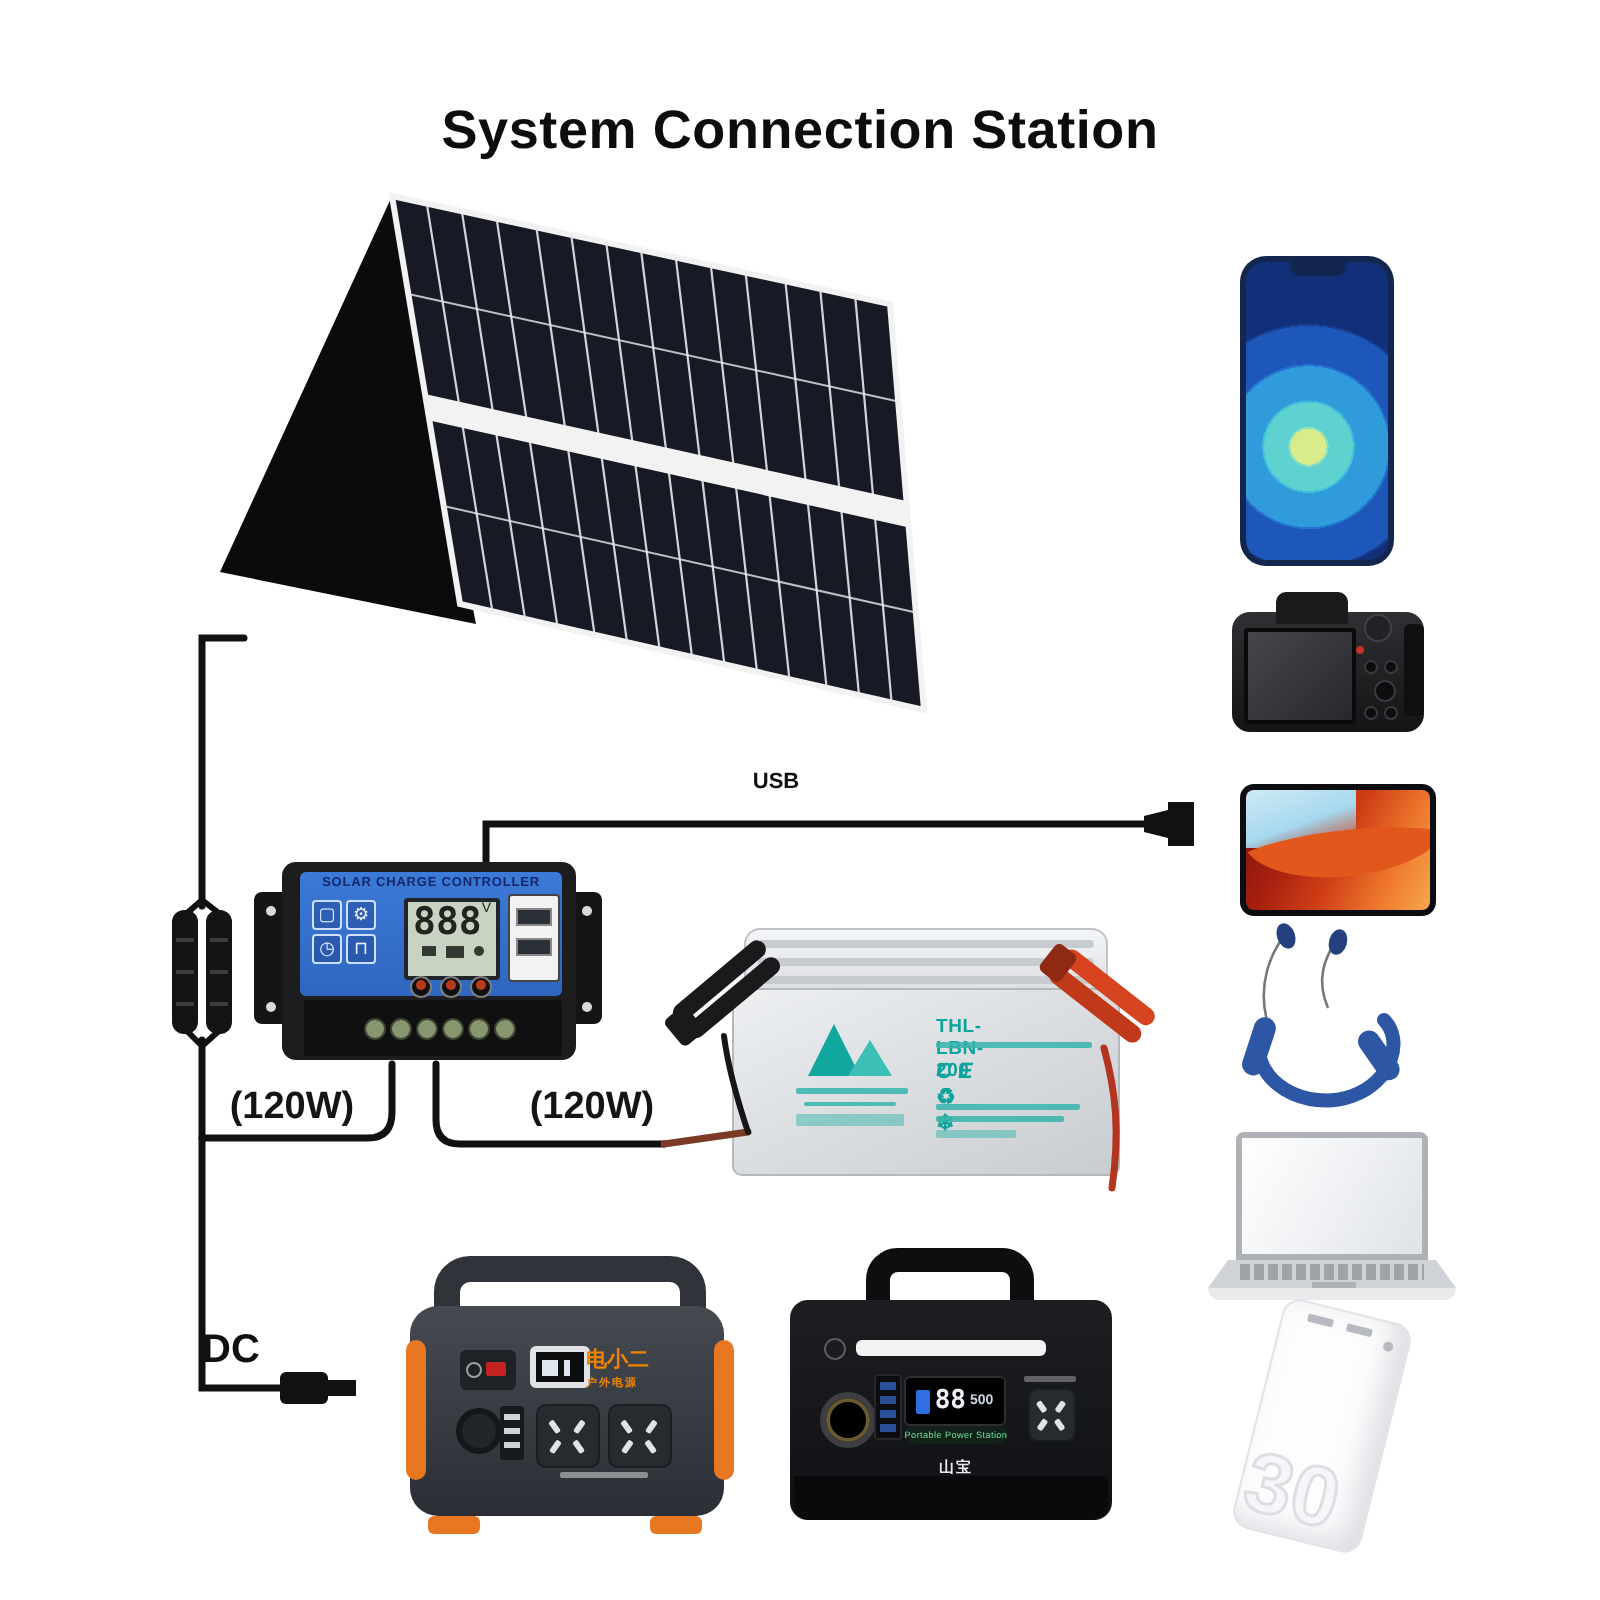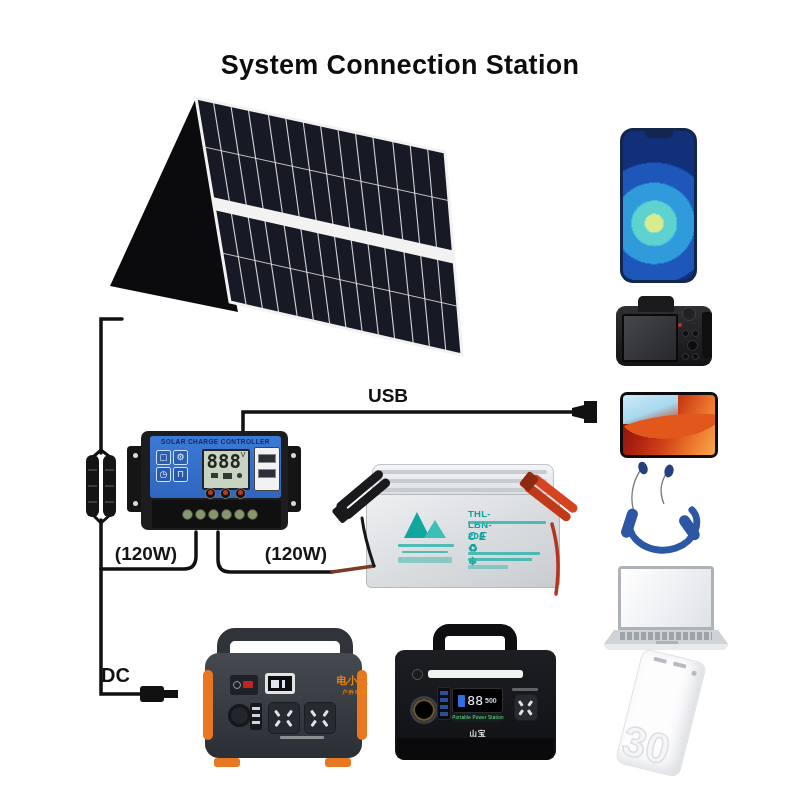--- a/index.html
+++ b/index.html
@@ -5,21 +5,21 @@
   html,body{margin:0;padding:0;background:#fff;}
   .stage{position:relative;width:800px;height:800px;background:#ffffff;overflow:hidden;
          font-family:"Liberation Sans",sans-serif;color:#111;}
   .abs{position:absolute;}
   svg{display:block;}
 
   
   .title{left:50%;top:50px;transform:translateX(-50%);font-size:27px;font-weight:600;
          letter-spacing:.3px;color:#0d0d0d;white-space:nowrap;}
   .wire-label{font-weight:700;font-size:19px;color:#151515;text-align:center;}
-  .usb-label{left:358px;top:385px;width:60px;font-weight:600;font-size:19px;text-align:center;}
+  .usb-label{left:358px;top:385px;width:60px;font-weight:600;font-size:11px;text-align:center;}
   .dc-label{left:101px;top:664px;font-weight:700;font-size:20px;}
 
   
   .cc-flange{left:127px;top:446px;width:174px;height:66px;background:#151515;border-radius:4px;}
   .cc-hole{width:5px;height:5px;border-radius:50%;background:#d9d9d9;}
   .cc-body{left:141px;top:431px;width:147px;height:99px;background:#1d1d1f;border-radius:7px;}
   .cc-face{left:150px;top:436px;width:131px;height:62px;background:linear-gradient(180deg,#3b7ad6,#2f66bf);border-radius:3px;}
   .cc-title{left:152px;top:438px;width:127px;text-align:center;font-size:6.5px;font-weight:700;
             color:#15286e;letter-spacing:.4px;white-space:nowrap;}
   .cc-tile{width:13px;height:13px;border:1px solid #cfe0ff;border-radius:2px;color:#eaf2ff;
@@ -95,21 +95,21 @@
   .ps1{left:192px;top:620px;width:186px;height:152px;}
   .ps1-handle{left:25px;top:8px;width:136px;height:58px;border:13px solid #30343a;border-radius:18px;box-sizing:border-box;}
   .ps1-body{left:13px;top:33px;width:157px;height:105px;background:linear-gradient(180deg,#454a51,#2b2f35);border-radius:14px;}
   .ps1-strip{width:10px;height:70px;background:#e87722;border-radius:5px;top:50px;}
   .ps1-foot{bottom:5px;width:26px;height:9px;background:#e87722;border-radius:3px;}
   .ps1-ctrl{left:38px;top:55px;width:28px;height:20px;background:#1e2125;border-radius:3px;}
   .ps1-sw{position:absolute;left:13px;top:6px;width:10px;height:7px;background:#c32320;border-radius:1px;}
   .ps1-ring{position:absolute;left:3px;top:6px;width:6px;height:6px;border:1.5px solid #9aa0a6;border-radius:50%;}
   .ps1-disp{left:73px;top:53px;width:30px;height:21px;background:#0c0d0f;border:3px solid #e0e2e5;border-radius:3px;box-sizing:border-box;}
   .ps1-disp i{position:absolute;background:#dfe5ee;display:block;}
-  .ps1-brand{left:128px;top:55px;width:48px;font-size:10.5px;font-weight:700;color:#f08300;line-height:11px;text-align:right;}
+  .ps1-brand{left:101px;top:55px;width:48px;font-size:10.5px;font-weight:700;color:#f08300;line-height:11px;}
   .ps1-brand small{display:block;font-size:5.5px;font-weight:700;color:#f08300;letter-spacing:1px;margin-top:1px;}
   .ps1-socket{left:36px;top:84px;width:17px;height:17px;border-radius:50%;background:#22252a;border:3px solid #15171a;}
   .ps1-usb{left:58px;top:83px;width:12px;height:27px;background:#17191c;border-radius:2px;}
   .ps1-usb i{display:block;width:8px;height:3px;margin:4px auto 0;background:#cfd4da;}
   .outlet{background:#272b30;border:1px solid #1a1d21;border-radius:5px;}
   .outlet i{position:absolute;width:7px;height:2.5px;background:#dfe3e8;border-radius:1px;}
   .tinybar{background:rgba(255,255,255,.45);border-radius:1px;}
 
   .ps2{left:392px;top:620px;width:172px;height:152px;}
   .ps2-handle{left:41px;top:4px;width:84px;height:54px;border:12px solid #0e0e10;border-radius:16px;box-sizing:border-box;}
@@ -117,21 +117,21 @@
   .ps2-base{left:5px;top:118px;width:157px;height:22px;background:#0a0a0c;border-radius:0 0 8px 8px;}
   .ps2-strip{left:36px;top:50px;width:95px;height:8px;background:#f2f2f2;border-radius:3px;}
   .ps2-btn{left:20px;top:49px;width:9px;height:9px;border:1.5px solid #5a5a60;border-radius:50%;}
   .ps2-socket{left:18px;top:76px;width:22px;height:22px;border-radius:50%;background:#000;
               border:3px solid #3d3d42;box-shadow:inset 0 0 0 2px #6b5a2e;}
   .ps2-usb{left:45px;top:67px;width:12px;height:31px;background:#0c0d10;border:1px solid #26262b;border-radius:2px;}
   .ps2-usb i{display:block;width:8px;height:4px;margin:3px auto 0;background:#2a4f96;}
   .ps2-lcd{left:60px;top:68px;width:49px;height:23px;background:#000;border:1px solid #2e2e33;border-radius:3px;
            display:flex;align-items:center;justify-content:center;gap:2px;}
   .ps2-batt{width:7px;height:12px;background:#2f6fe0;border-radius:1px;}
-  .ps2-val{font-size:13px;font-weight:400;color:#eef2f8;font-family:"DejaVu Sans Mono",monospace;}
+  .ps2-val{font-size:13px;font-weight:700;color:#eef2f8;font-family:"DejaVu Sans Mono",monospace;}
   .ps2-sub{font-size:7px;color:#cdd6e4;font-weight:700;}
   .ps2-badge{left:60px;top:93px;width:52px;height:9px;background:#12221a;border-radius:5px;
              font-size:4.6px;color:#6fe09a;text-align:center;line-height:9px;letter-spacing:.2px;white-space:nowrap;overflow:hidden;}
   .ps2-outlet{left:122px;top:74px;width:22px;height:25px;}
   .ps2-brand{left:62px;top:109px;width:48px;text-align:center;font-size:7.5px;color:#e8e8ea;font-weight:700;letter-spacing:1px;}
 </style>
 </head>
 <body>
 
 <div class="stage">

